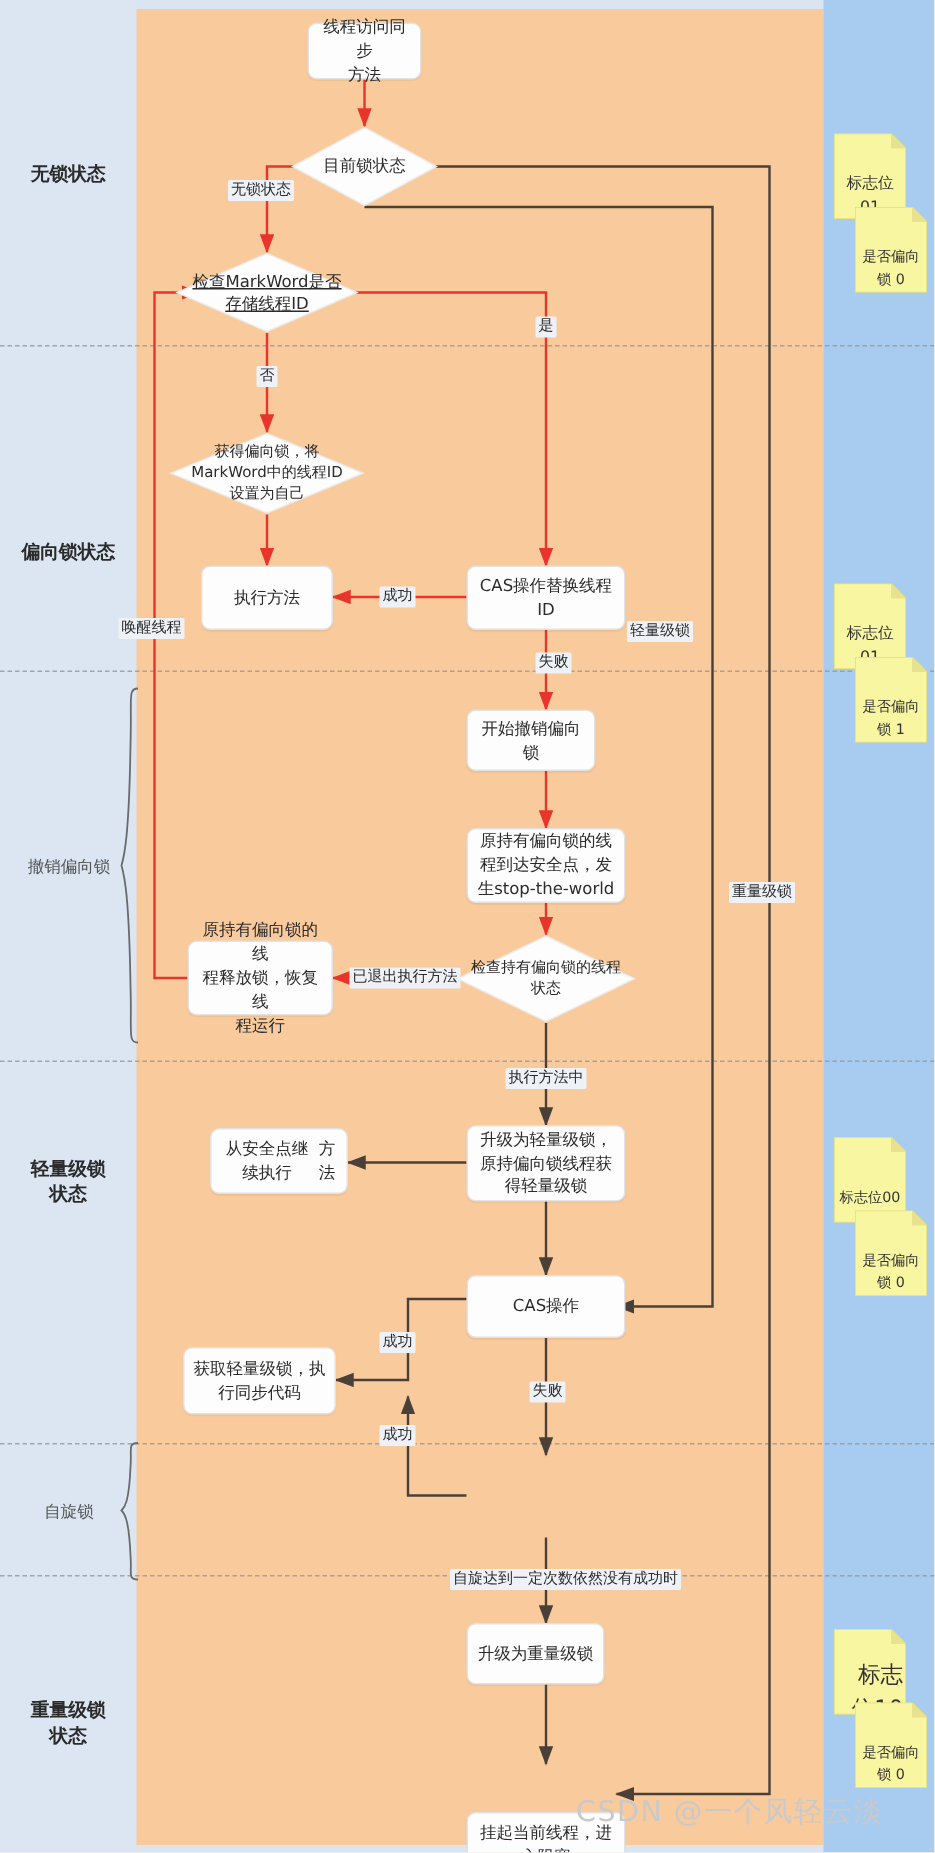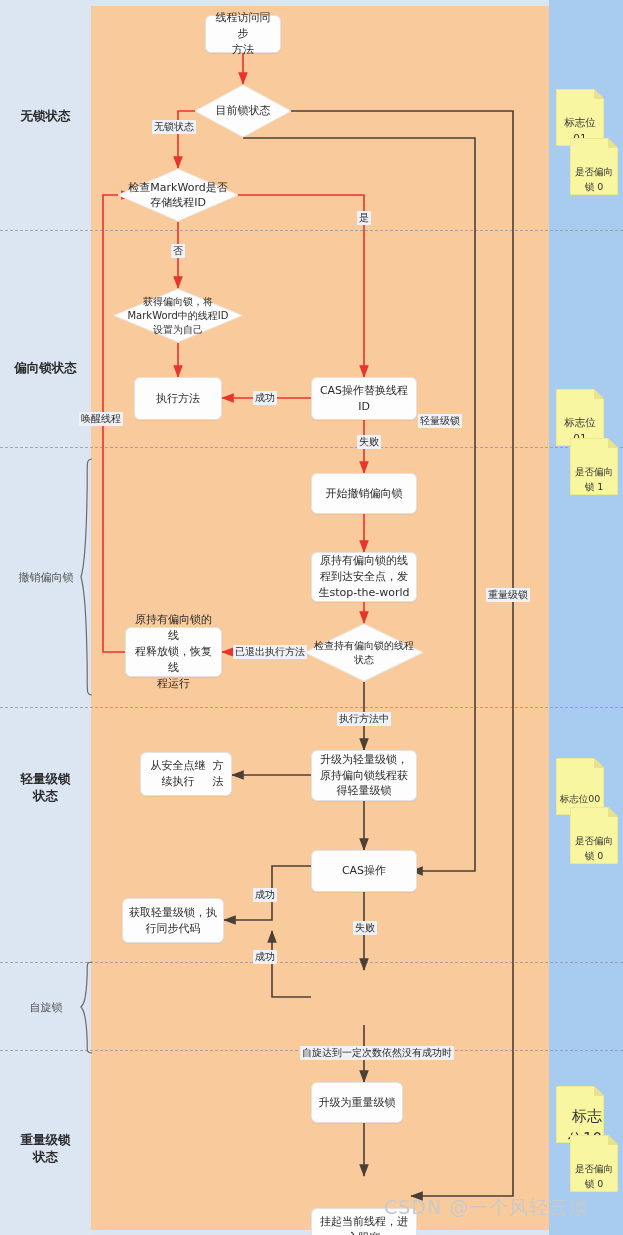--- a/index.html
+++ b/index.html
@@ -145,21 +145,21 @@
     <svg width="98" height="54">
         <polygon points="49,1 97,27 49,53 1,27" fill="#fdfdfd" stroke="#ececec" stroke-width="1"></polygon>
       </svg>
     <div class="dlabel">目前锁状态</div>
   </div>
 
   <div class="diamond" style="left:117px;top:168px;width:122px;height:54px;">
     <svg width="122" height="54">
         <polygon points="61,1 121,27 61,53 1,27" fill="#fdfdfd" stroke="#ececec" stroke-width="1"></polygon>
       </svg>
-    <div class="dlabel" style="flex-direction:column;">
+    <div class="dlabel" style="flex-direction:column;text-decoration:underline;">
       <span>检查MarkWord是否</span>
       <span>存储线程ID</span>
     </div>
   </div>
 
   <div class="diamond" style="left:113px;top:288px;width:130px;height:55px;">
     <svg width="130" height="55">
         <polygon points="65,1 129,27.5 65,54 1,27.5" fill="#fdfdfd" stroke="#ececec" stroke-width="1"></polygon>
       </svg>
     <div class="dlabel" style="flex-direction:column;font-size:10px;">
@@ -169,21 +169,21 @@
     </div>
   </div>
 
   <div class="node" style="left:134px;top:377px;width:88px;height:43px;">执行方法</div>
 
   <div class="node" style="left:311px;top:377px;width:106px;height:43px;flex-direction:column;">
     <span>CAS操作替换线程</span>
     <span>ID</span>
   </div>
 
-  <div class="node" style="left:311px;top:473px;width:106px;height:41px;">开始撤销偏向锁</div>
+  <div class="node" style="left:311px;top:473px;width:86px;height:41px;">开始撤销偏向锁</div>
 
   <div class="node" style="left:311px;top:552px;width:106px;height:50px;flex-direction:column;">
     <span>原持有偏向锁的线</span>
     <span>程到达安全点，发</span>
     <span>生stop-the-world</span>
   </div>
 
   <div class="diamond" style="left:304px;top:623px;width:120px;height:59px;">
     <svg width="120" height="59">
         <polygon points="60,1 119,29.5 60,58 1,29.5" fill="#fdfdfd" stroke="#ececec" stroke-width="1"></polygon>

